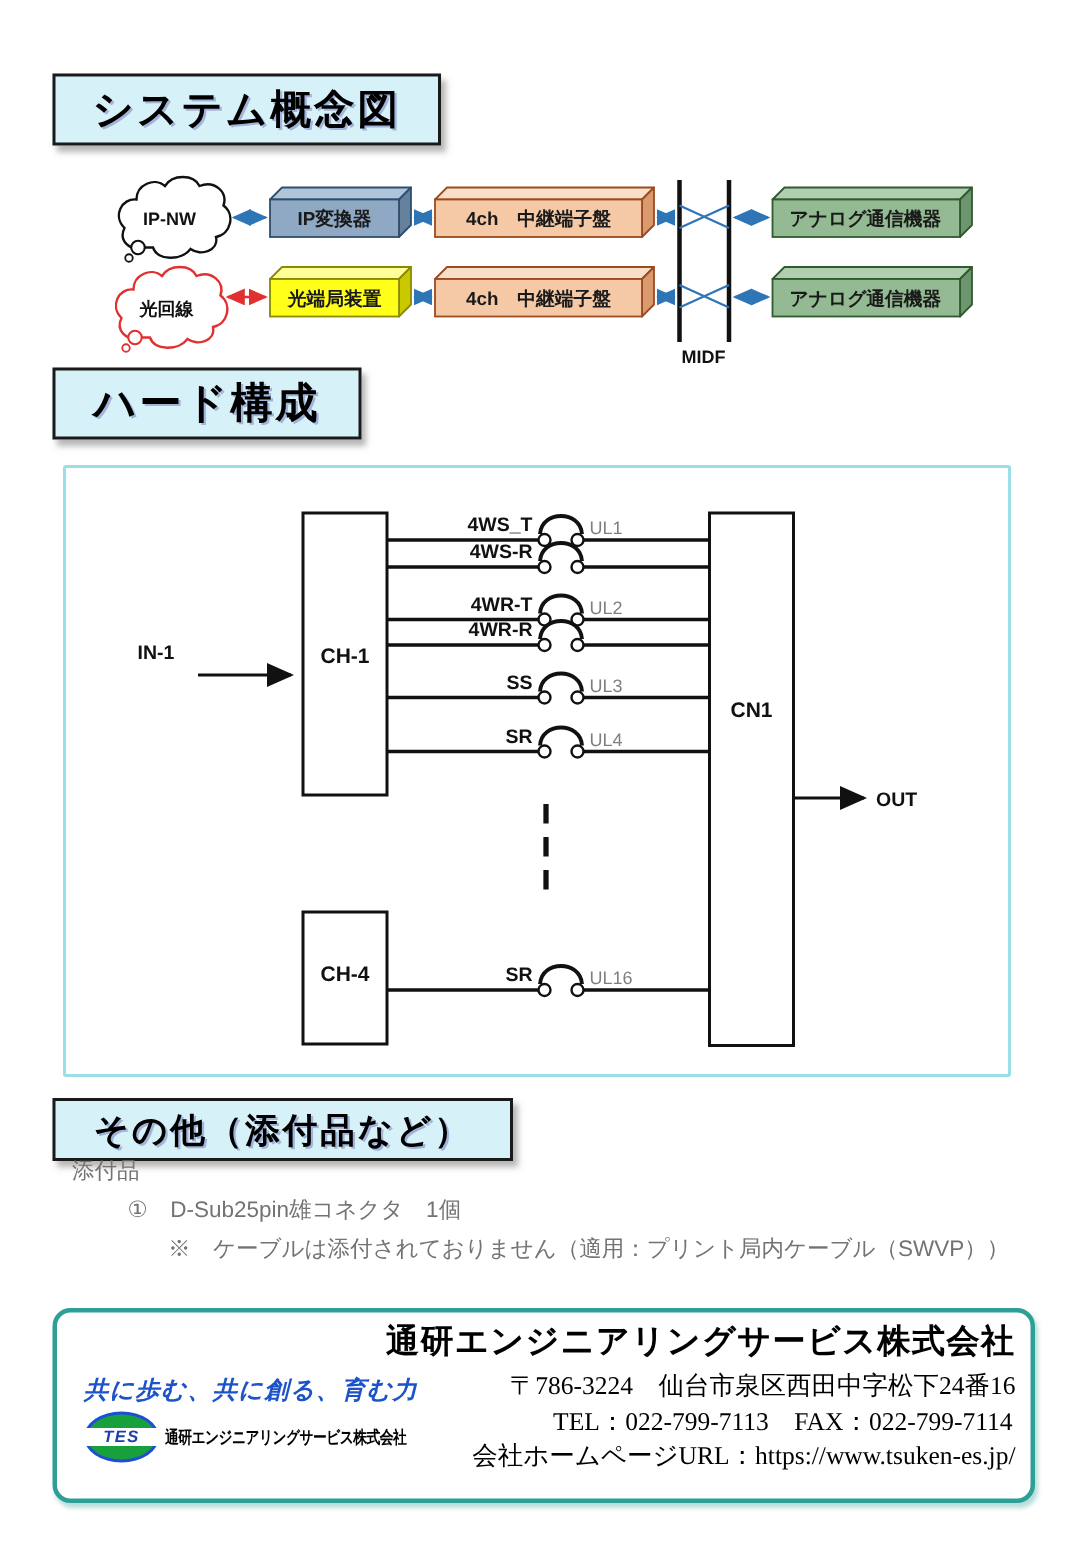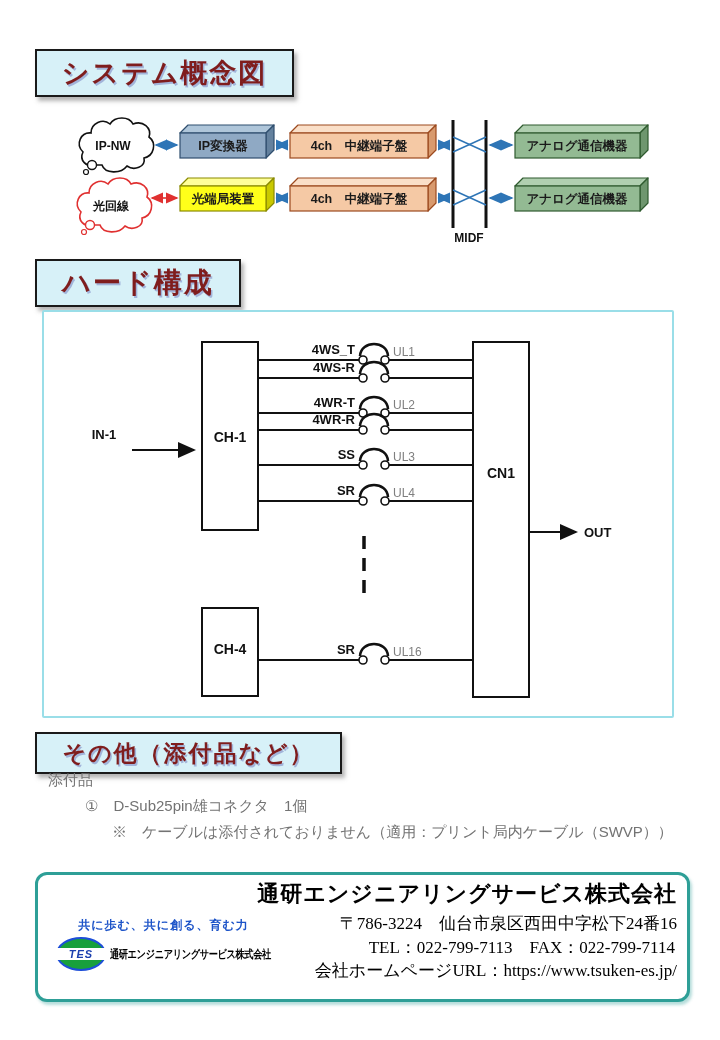--- a/index.html
+++ b/index.html
@@ -4,26 +4,26 @@
 <style>
   html,body{margin:0;padding:0;}
   body{
     width:720px;height:1040px;position:relative;background:#ffffff;
     font-family:"Liberation Sans",sans-serif;overflow:hidden;
   }
   
   .sec-header{
     position:absolute;background:#d7f1f8;border:2px solid #1a1a1a;
     display:flex;align-items:center;justify-content:center;
-    color:#7f1d1d;font-weight:bold;letter-spacing:2px;
+    color:#000000;font-weight:bold;letter-spacing:2px;
     box-shadow:3px 4px 4px rgba(110,110,110,.5);
     text-shadow:1.5px 1.5px 0 rgba(40,40,150,.30);
   }
   #hdr-system{left:35px;top:49px;width:255px;height:44px;font-size:27px;}
-  #hdr-hardware{left:35px;top:259px;width:202px;height:44px;font-size:28px;}
+  #hdr-hardware{left:35px;top:245px;width:202px;height:44px;font-size:28px;}
   #hdr-other{left:35px;top:732px;width:303px;height:38px;font-size:23px;}
 
   
   #net-svg{position:absolute;left:0;top:105px;width:720px;height:150px;}
   .net-box-text{font-size:12.5px;font-weight:bold;fill:#1a1a1a;}
   .cloud-text{font-size:12px;font-weight:600;fill:#111;}
   .midf-text{font-size:12px;font-weight:bold;fill:#111;}
 
   
   #hw-box{
@@ -51,21 +51,21 @@
     position:absolute;left:35px;top:872px;width:649px;height:124px;
     border:3px solid #2e9f97;border-radius:12px;background:#fff;
     box-shadow:2px 3px 3px rgba(46,159,151,.35);
   }
   .f-serif{font-family:"Liberation Serif",serif;color:#000;position:absolute;white-space:nowrap;}
   #f-company{right:10px;top:4px;font-size:22px;font-weight:bold;letter-spacing:1px;}
   #f-address{right:10px;top:37px;font-size:17px;}
   #f-tel{right:12px;top:61px;font-size:17px;}
   #f-url{right:10px;top:84px;font-size:17px;}
   #logo-wrap{position:absolute;left:18px;top:42px;width:215px;}
-  #logo-slogan{color:#1c53c8;font-weight:bold;font-size:12px;text-align:center;letter-spacing:1px;white-space:nowrap;}
+  #logo-slogan{color:#1c53c8;font-style:italic;font-weight:bold;font-size:16px;text-align:center;letter-spacing:1px;white-space:nowrap;}
   #logo-row{display:flex;align-items:center;gap:4px;margin-top:3px;}
   #tes-ellipse{width:46px;height:30px;background:#18a03c;border-radius:50%;border:2px solid #1d4ed8;position:relative;flex:0 0 auto;}
   #tes-band{position:absolute;left:-3px;right:-3px;top:9px;height:12px;background:#fff;display:flex;align-items:center;justify-content:center;}
   #tes-text{color:#1b3fae;font-weight:bold;font-style:italic;font-size:11px;letter-spacing:1px;line-height:1;}
   #logo-name{font-weight:bold;font-size:11.5px;color:#000;white-space:nowrap;transform:scaleX(.8);transform-origin:left center;letter-spacing:-0.5px;}
 </style>
 </head>
 <body>
 
 <div id="hdr-system" class="sec-header">

